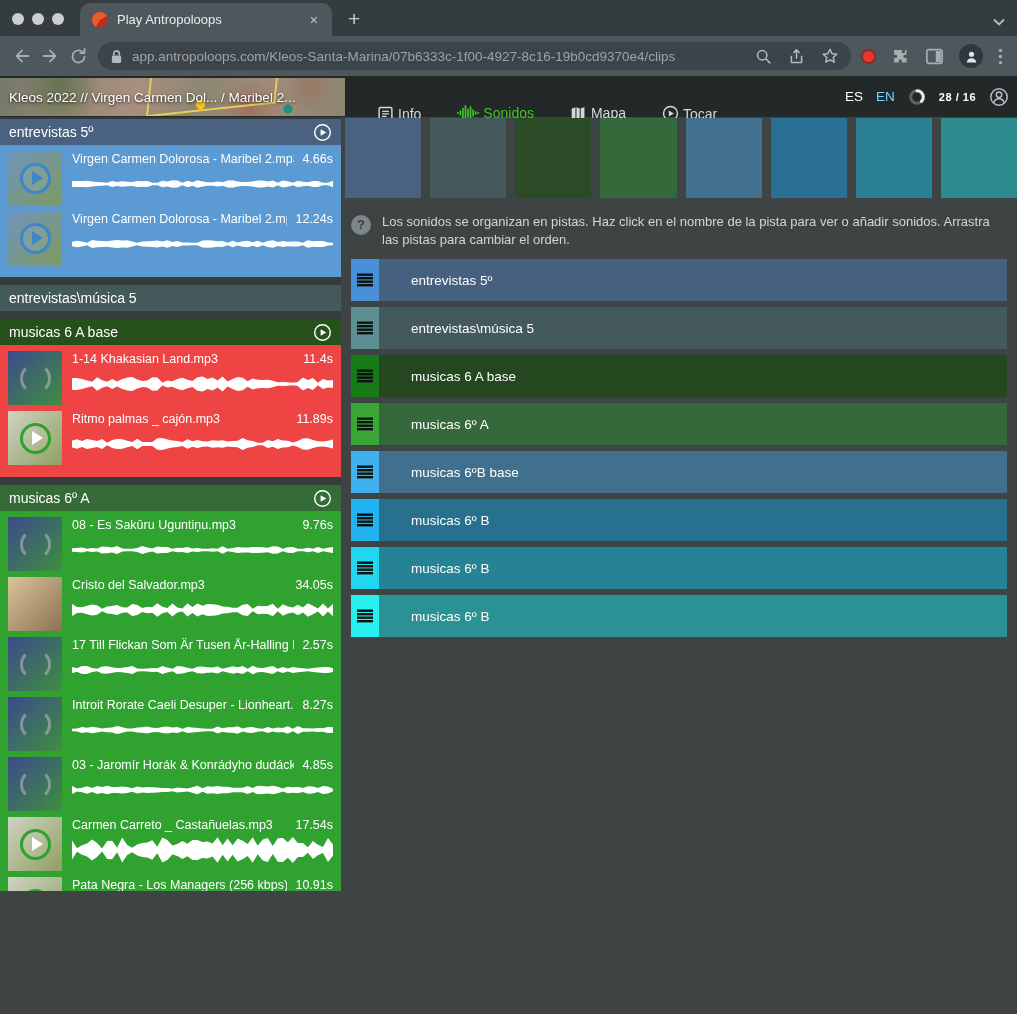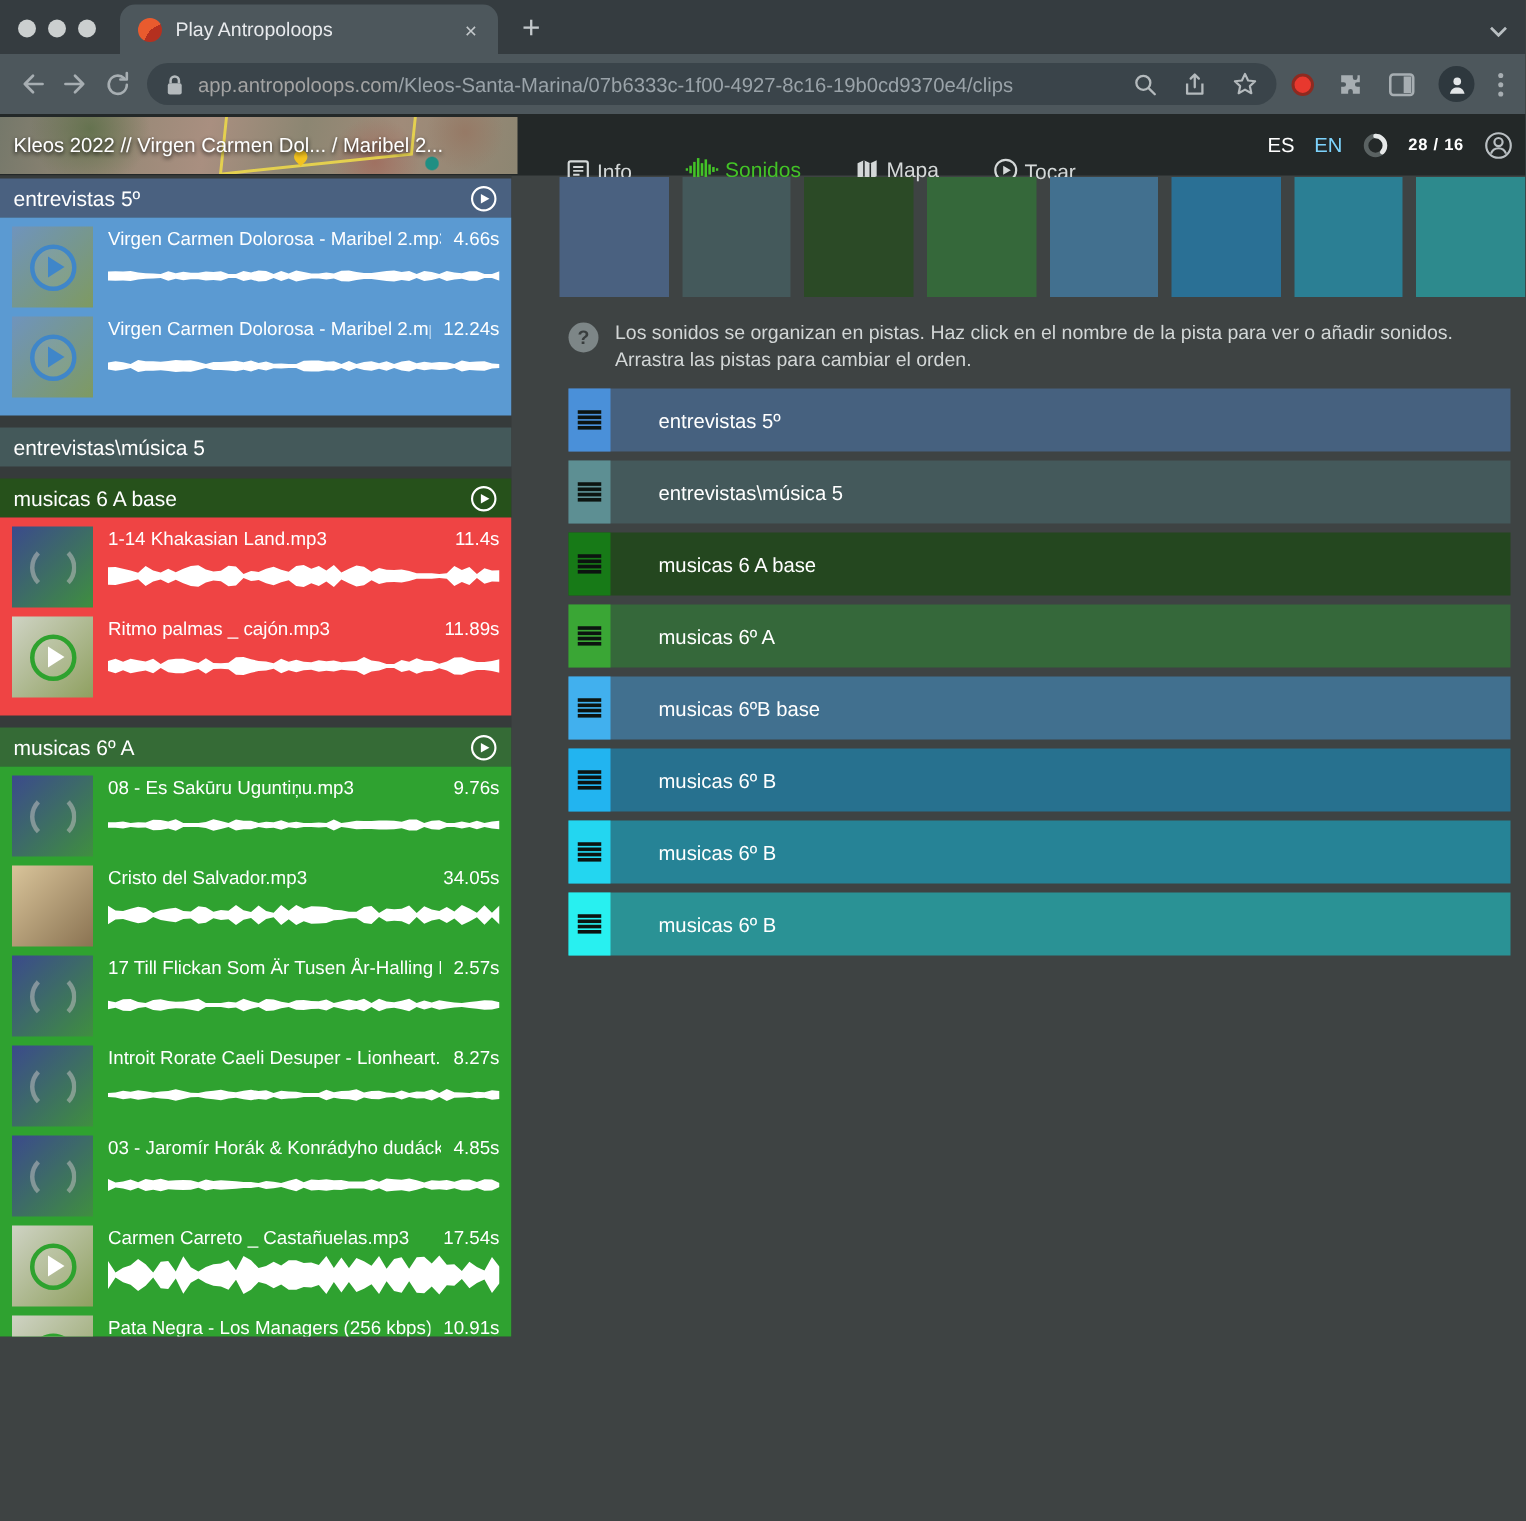--- a/index.html
+++ b/index.html
@@ -53,21 +53,21 @@
            white-space:nowrap; text-shadow:0 1px 3px rgba(0,0,0,.85); }
   .navtabs { display:flex; align-items:center; gap:36px; padding-left:32px; font-size:14px; }
   .navtab { display:flex; align-items:flex-end; gap:4px;margin-top:33px; }
   .navtab.active { color:#43c327; }
   .navright { margin-left:auto; display:flex; align-items:center; gap:13px; padding-right:8px; font-size:13.5px; }
   .lang-es { color:#fff; }
   .lang-en { color:#7dd3fc; }
   .counter { font-size:11px; font-weight:bold; color:#fff; letter-spacing:.5px; }
 
   
-  .content { display:flex; height:774px;gap:28px; }
+  .content { display:flex; height:774px; }
   .sidebar { width:341px; flex-shrink:0; background:#363b3b; overflow:hidden; padding-top:2px; }
   .section { margin-bottom:8px; }
   .sec-header { height:26px; display:flex; align-items:center; padding:0 9px; color:#fff; font-size:14px; }
   .sec-header .spacer { flex:1; }
   .sec-body { padding:6px 8px 0 8px; }
   .sec-body::after { content:""; display:block; height:6px; }
   .clip { display:flex; height:54px; margin-bottom:6px; }
   .thumb { width:54px; height:54px; flex-shrink:0; position:relative; }
   .ovl { position:absolute; inset:0; margin:auto; width:31px; height:31px; border:3.5px solid;
          border-radius:50%; display:flex; align-items:center; justify-content:center; }

